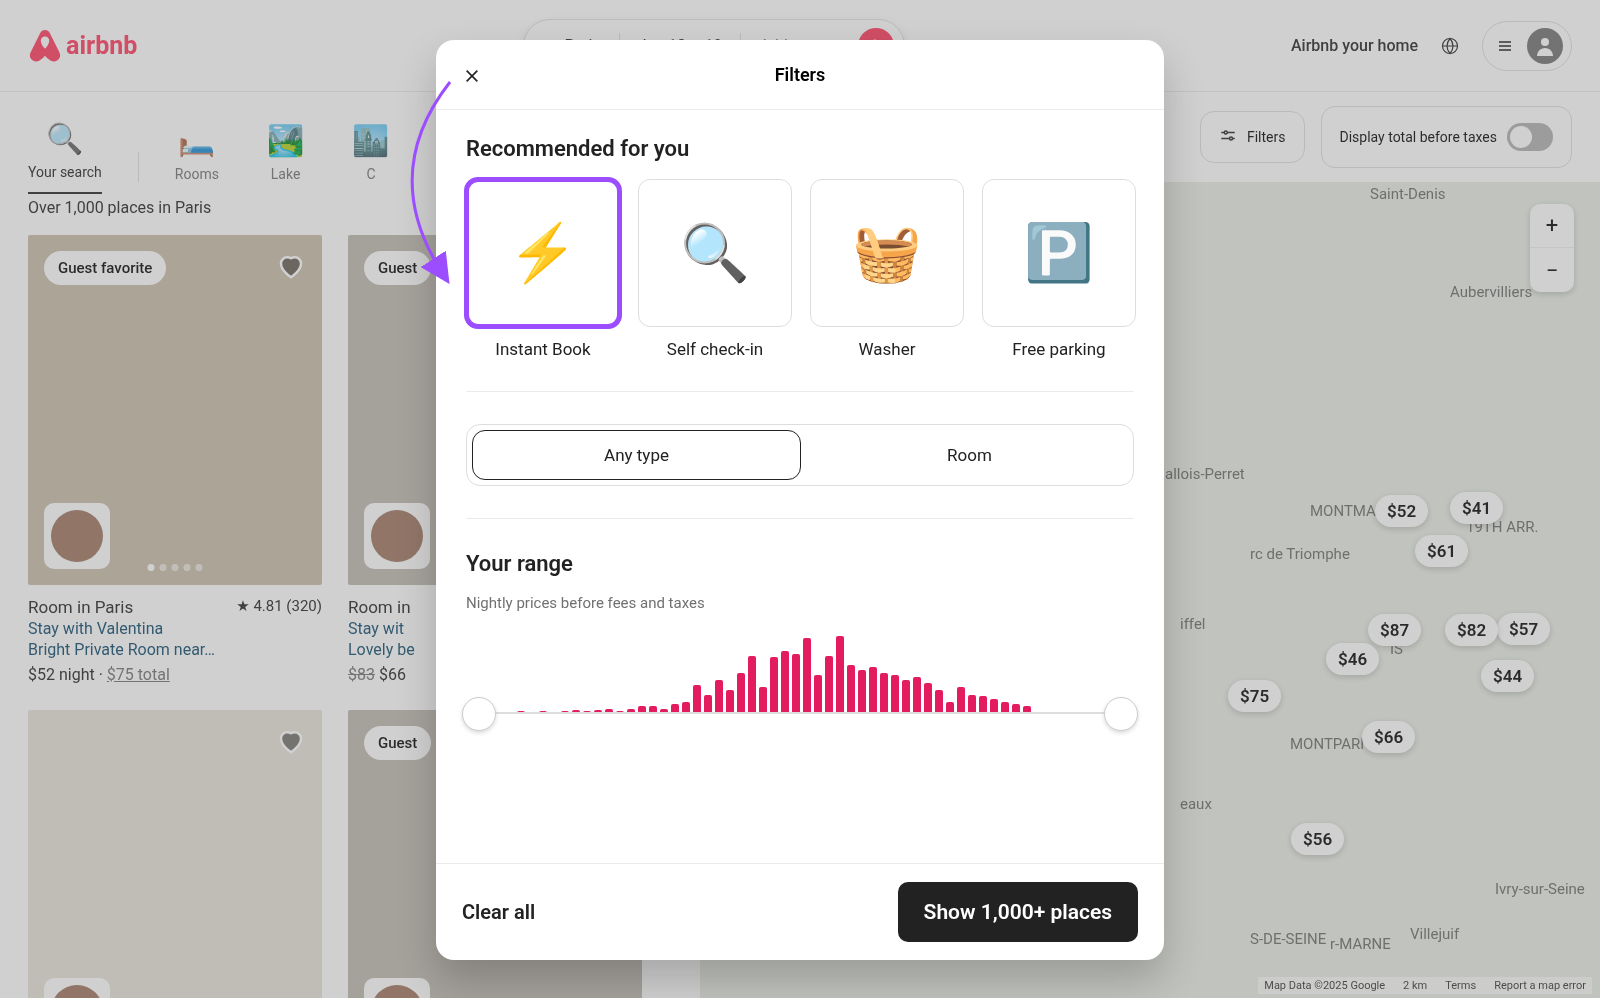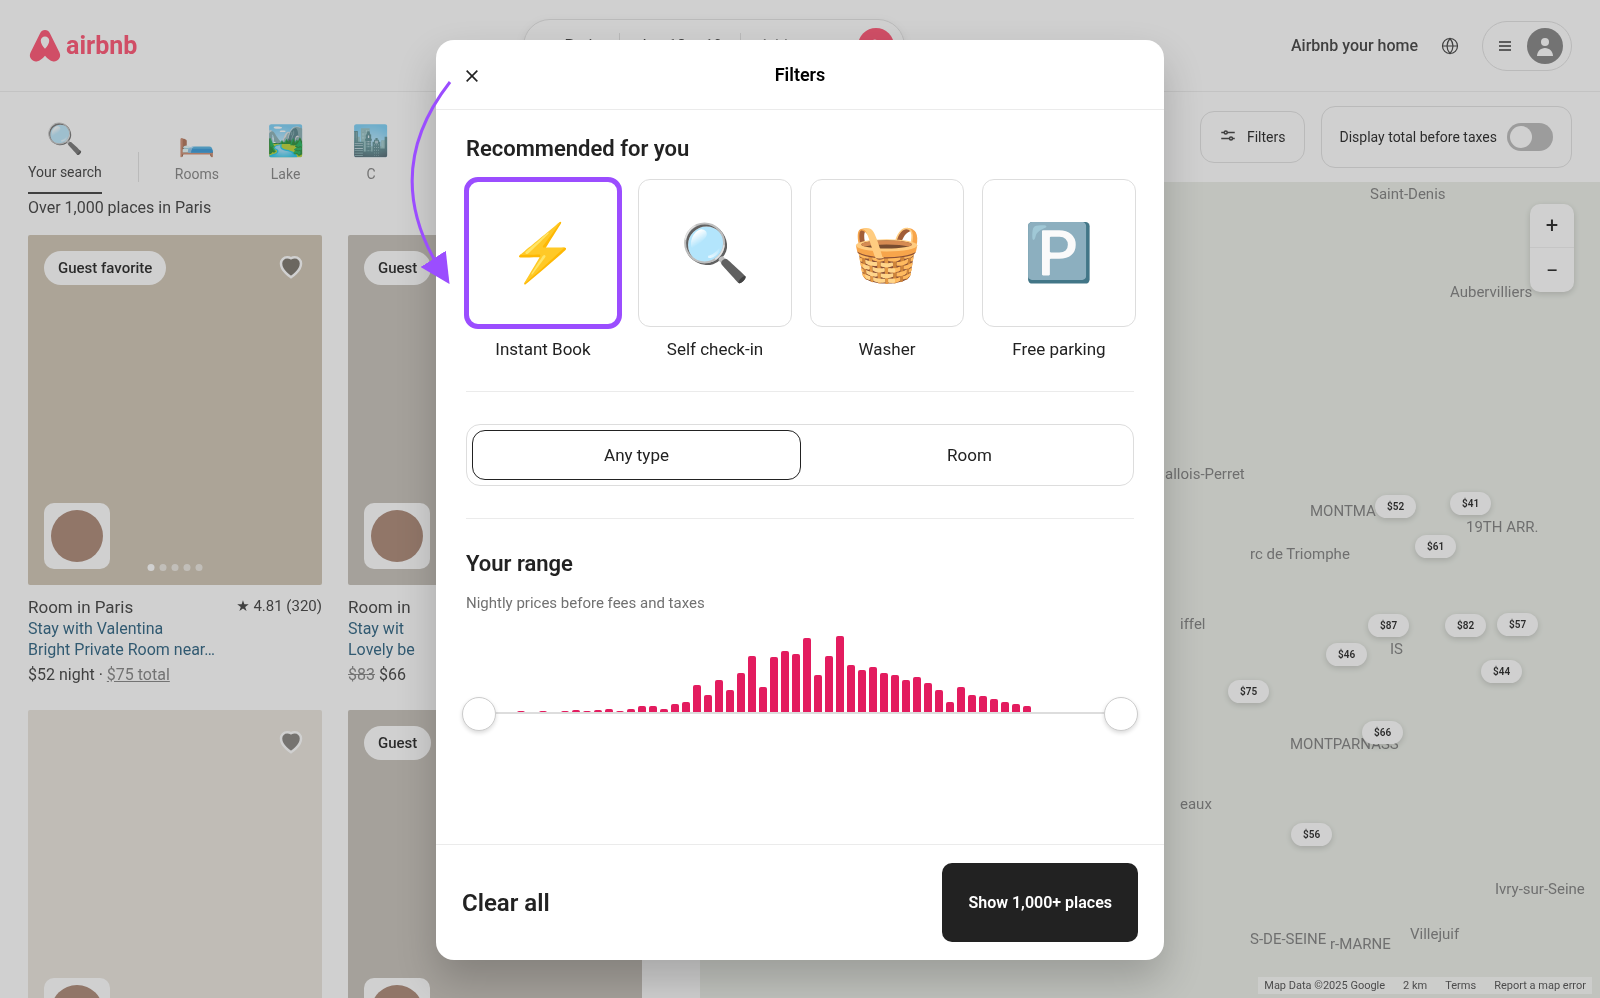--- a/index.html
+++ b/index.html
@@ -46,21 +46,21 @@
 .dots { position: absolute; bottom: 14px; left: 50%; transform: translateX(-50%); display: flex; gap: 5px; }
 .dots span { width: 7px; height: 7px; border-radius: 50%; background: rgba(255,255,255,.6); }
 .dots span.on { background: #fff; }
 .card-title { font-size: 17px; color: #222; margin-top: 12px; display: flex; justify-content: space-between; }
 .card-sub { font-size: 16px; color: #0c4a6e; margin-top: 2px; }
 .card-price { font-size: 16px; color: #222; margin-top: 6px; }
 .card-price .tot { text-decoration: underline; color: #717171; }
 .card-price .strike { text-decoration: line-through; color: #717171; }
 
 .mapcol { flex: 1; background: #e8ece4; position: relative; }
-.map-pill { position: absolute; background: #fff; border-radius: 18px; padding: 6px 12px; font-size: 10px; font-weight: 600; box-shadow: 0 2px 6px rgba(0,0,0,.2); }
+.map-pill { position: absolute; background: #fff; border-radius: 18px; padding: 6px 12px; font-size: 17px; font-weight: 600; box-shadow: 0 2px 6px rgba(0,0,0,.2); }
 .map-label { position: absolute; font-size: 15px; color: #6b6b6b; }
 .zoom { position: absolute; right: 26px; top: 22px; width: 44px; background: #fff; border-radius: 10px; box-shadow: 0 2px 6px rgba(0,0,0,.2); }
 .zoom div { height: 44px; display: flex; align-items: center; justify-content: center; font-size: 22px; }
 .zoom div:first-child { border-bottom: 1px solid #eee; }
 .map-attr { position: absolute; bottom: 4px; right: 8px; font-size: 11px; color: #333; background: rgba(255,255,255,.75); padding: 2px 6px; display:flex; gap:18px; }
 
 
 .overlay { position: absolute; inset: 0; background: rgba(120,120,120,.35); }
 .modal { position: absolute; left: 436px; top: 40px; width: 728px; height: 920px; background: #fff; border-radius: 18px; box-shadow: 0 20px 40px rgba(0,0,0,.2); display: flex; flex-direction: column; overflow: hidden; }
 .modal-head { height: 70px; border-bottom: 1px solid #ebebeb; display: flex; align-items: center; justify-content: center; position: relative; flex-shrink: 0; }
@@ -77,22 +77,22 @@
 .seg { display: flex; border: 1px solid #ddd; border-radius: 14px; overflow: hidden; }
 .seg-item { flex: 1; text-align: center; padding: 20px 0; font-size: 17px; color: #222; border-right: 1px solid #ebebeb; }
 .seg-item:last-child { border-right: none; }
 .seg-item.sel { border: 1.6px solid #222; border-radius: 13px; margin: 5px; padding: 14px 0; }
 .price-sub { font-size: 15px; color: #717171; margin-top: 6px; margin-bottom: 22px; }
 .histo { height: 80px; display: flex; align-items: flex-end; gap: 3px; padding: 0 18px; position: relative; }
 .histo .bar { width: 8px; background: #e31c5f; border-radius: 2px 2px 0 0; }
 .slider-track { position: absolute; left: 18px; right: 18px; bottom: 0; height: 2px; background: #ddd; }
 .slider-knob { position: absolute; bottom: -17px; width: 34px; height: 34px; border-radius: 50%; background: #fff; border: 1px solid #ccc; box-shadow: 0 2px 4px rgba(0,0,0,.15); }
 .modal-foot { border-top: 1px solid #ebebeb; padding: 18px 26px; display: flex; align-items: center; justify-content: space-between; flex-shrink: 0; }
-.clear { font-size: 24px; font-weight: 600; text-decoration: none; color: #222; }
-.show-btn { background: #222; color: #fff; border-radius: 10px; padding: 30px 26px; font-size: 16px; font-weight: 600; }
+.clear { font-size: 20px; font-weight: 600; text-decoration: none; color: #222; }
+.show-btn { background: #222; color: #fff; border-radius: 10px; padding: 18px 26px; font-size: 21px; font-weight: 600; }
 
 
 .arrow { position: absolute; left: 388px; top: 74px; width: 100px; height: 210px; pointer-events: none; }
 </style>
 </head>
 <body>
 
 <div class="topbar">
   <div class="logo">
     <svg viewBox="0 0 32 32" fill="#ff385c">

